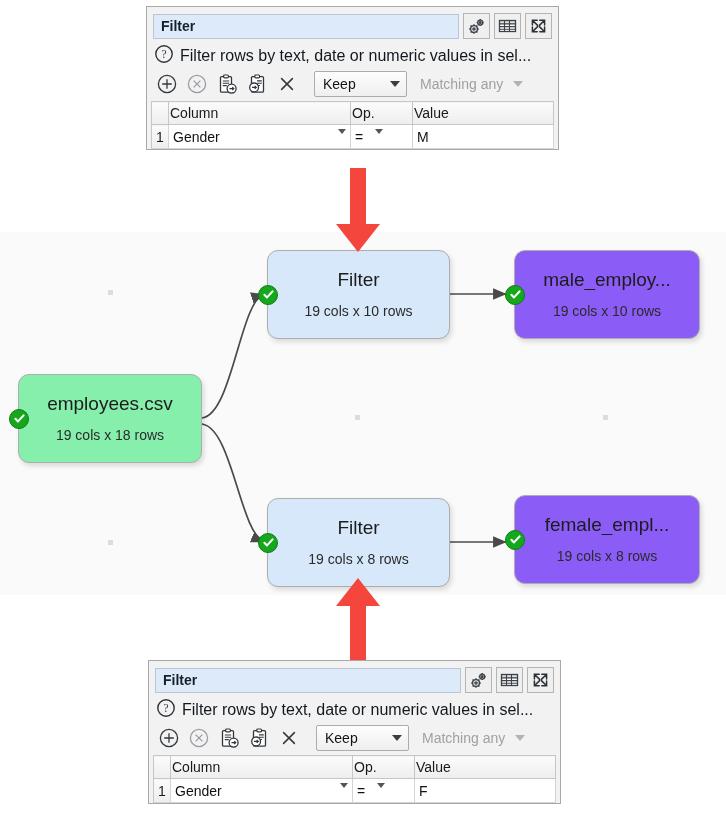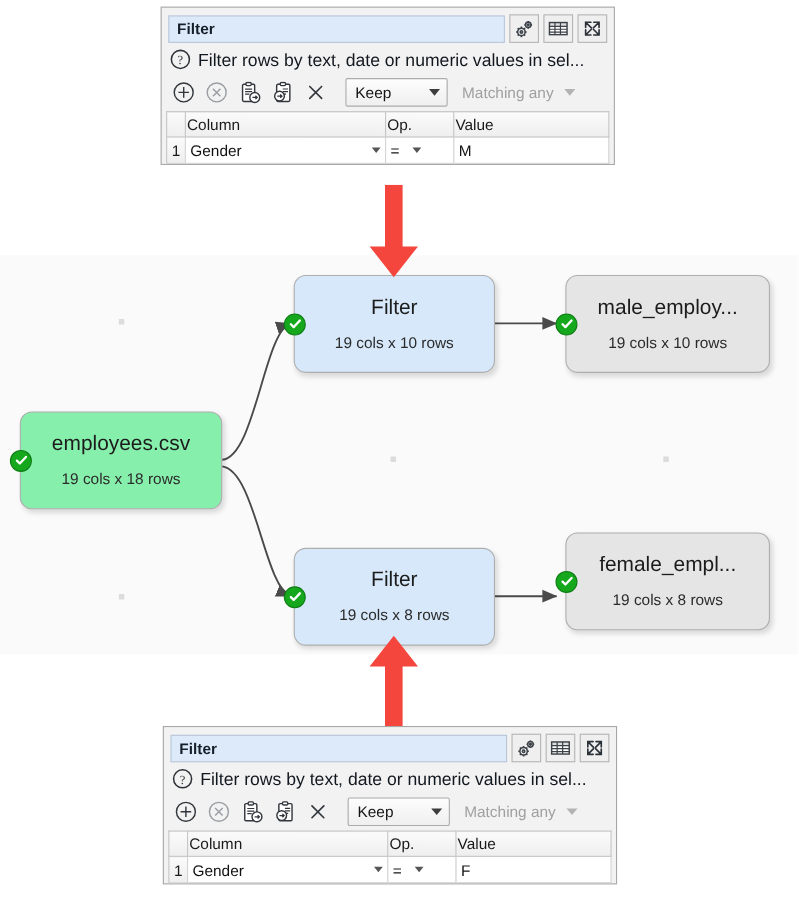--- a/index.html
+++ b/index.html
@@ -127,21 +127,21 @@
     font-size: 14px;
     white-space: nowrap;
     overflow: hidden;
   }
   .tbl td.rownum {
     background: linear-gradient(#fbfbfb,#eeeeee);
     border-left: 1px solid #c6c6c6;
     text-align: center; padding: 0;
     color: #1a1a1a;
   }
-  .cell-combo { display: flex; align-items: center; justify-content: space-between; }
+  .cell-combo { display: flex; justify-content: space-between; }
   .cell-combo .caret {
     border-left: 4px solid transparent;
     border-right: 4px solid transparent;
     border-top: 5px solid #555;
   }
   .col-column { width: 182px; }
   .col-op { width: 62px; }
   .tbl td.op .cell-combo { justify-content: flex-start; gap: 12px; }
 
   
@@ -161,21 +161,21 @@
     align-items: center; justify-content: center;
     text-align: center;
   }
   .node .nm {
     font-size: 19px; color: #1c1c1c; line-height: 1.1;
     max-width: 94%; overflow: hidden; white-space: nowrap;
   }
   .node .sub { font-size: 14px; color: #2b2b2b; margin-top: 13px; }
   .node.blue  { background:#d6e8fa; }
   .node.pink  { background:#86efac; }
-  .node.green { background:#e5e5e5; }
+  .node.green { background:#8b5cf6; }
 
   .badge {
     position: absolute;
     left: -10px; top: 50%; margin-top: -10px;
     width: 20px; height: 20px; border-radius: 50%;
     background: #15a81c;
     border: 1px solid #0e7d14;
     display:flex; align-items:center; justify-content:center;
   }
   .dot { position:absolute; width:5px; height:5px; background:#dcdcdc; }
@@ -377,21 +377,21 @@
     <div class="node green" style="left:514px; top:18px; width:186px; height:89px;">
       <span class="nm">male_employ...</span>
       <span class="sub">19 cols x 10 rows</span>
       <span class="badge">
         <svg width="13" height="13" viewBox="0 0 13 13">
             <path d="M2.4 6.8 L5 9.4 L10.6 3.4" stroke="#fff" stroke-width="2.1" fill="none" stroke-linecap="round" stroke-linejoin="round"></path>
           </svg>
       </span>
     </div>
 
-    <div class="node green" style="left:514px; top:252px; width:186px; height:89px;">
+    <div class="node green" style="left:514px; top:263px; width:186px; height:89px;">
       <span class="nm">female_empl...</span>
       <span class="sub">19 cols x 8 rows</span>
       <span class="badge">
         <svg width="13" height="13" viewBox="0 0 13 13">
             <path d="M2.4 6.8 L5 9.4 L10.6 3.4" stroke="#fff" stroke-width="2.1" fill="none" stroke-linecap="round" stroke-linejoin="round"></path>
           </svg>
       </span>
     </div>
   </div>
 

